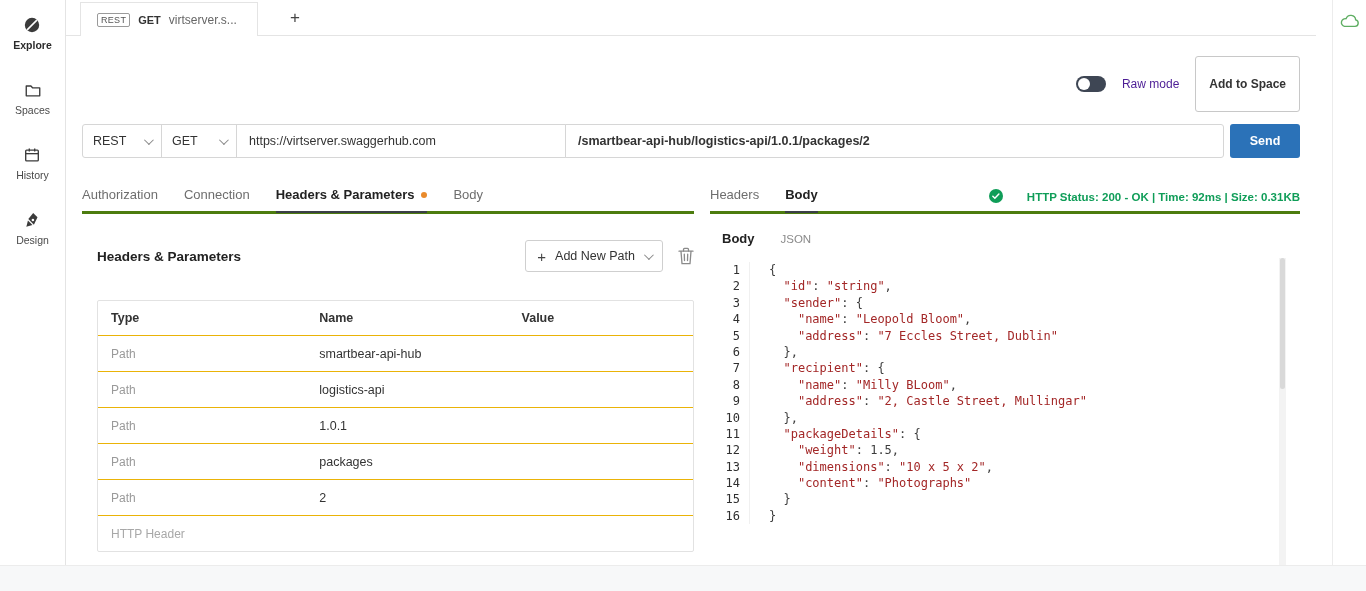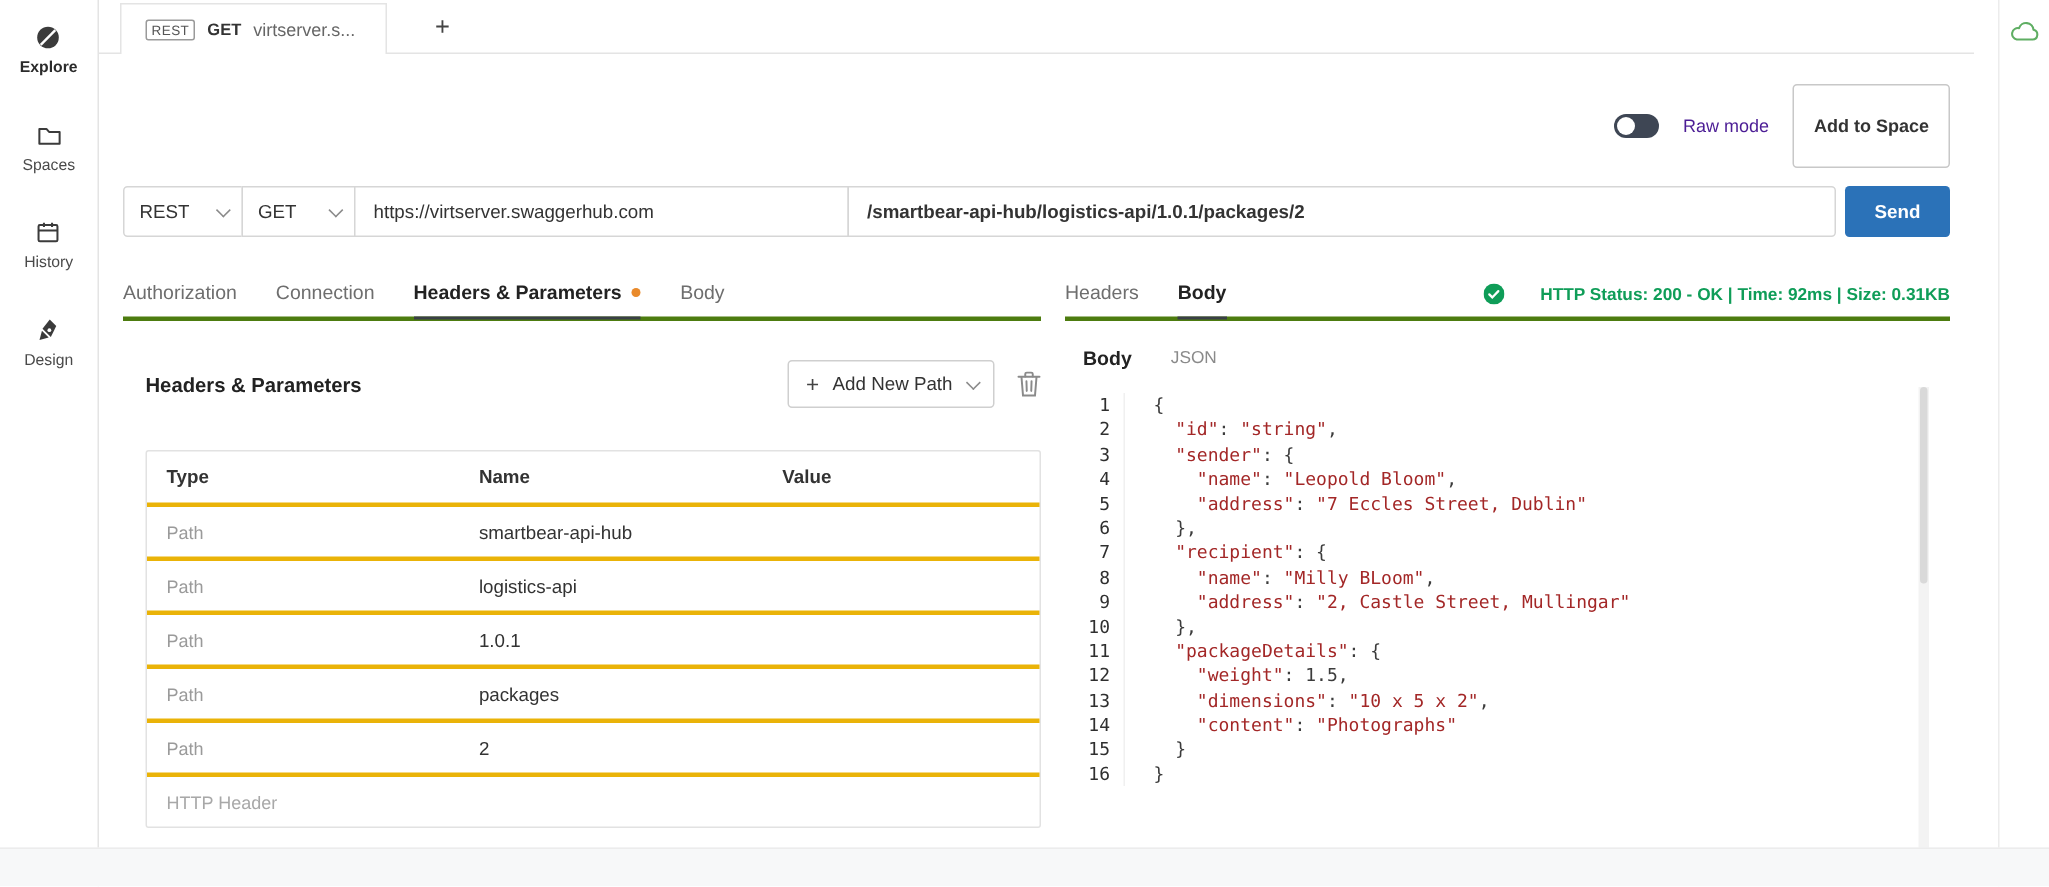--- a/index.html
+++ b/index.html
@@ -87,21 +87,21 @@
   
   .panel-inner{padding-left:15px}
   .panel-head{display:flex;align-items:center;margin-top:26px}
   .panel-title{font-size:13.5px;font-weight:700;color:#222}
   .add-btn{margin-left:auto;height:32px;border:1px solid #cfcfcf;border-radius:3px;background:#fff;
     display:flex;align-items:center;gap:9px;padding:0 11px;font-size:12.5px;color:#333;cursor:pointer}
   .add-btn .plus{font-size:15px;color:#444;line-height:1}
   .trash{margin-left:15px;width:16px;height:18px;cursor:pointer}
 
   .table{margin-top:28px;border:1px solid #e2e2e2;border-radius:2px;background:#fff}
-  .t-row{display:flex;align-items:center;height:36px;border-top:3px solid #eab308}
+  .t-row{display:flex;align-items:center;height:36px;border-top:1px solid #eab308}
   .t-row.head{border-top:none;height:34px}
   .t-cell{padding:0 13px;font-size:12.5px;color:#333;overflow:hidden;white-space:nowrap}
   .t-cell.type{width:35%}
   .t-cell.name{width:34%}
   .t-cell.value{flex:1}
   .t-row.head .t-cell{font-weight:700;color:#333}
   .t-row.data .t-cell.type{color:#9a9a9a;font-size:12px}
   .t-row.data.placeholder .t-cell.type{color:#a8a8a8}
 
   

